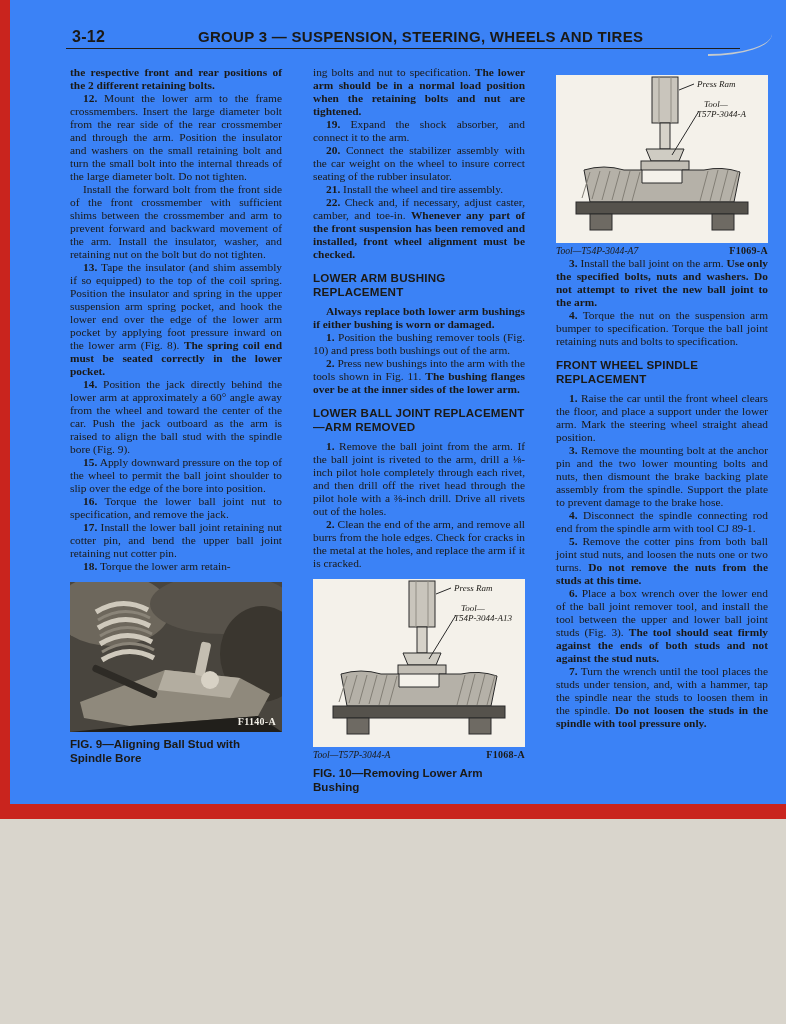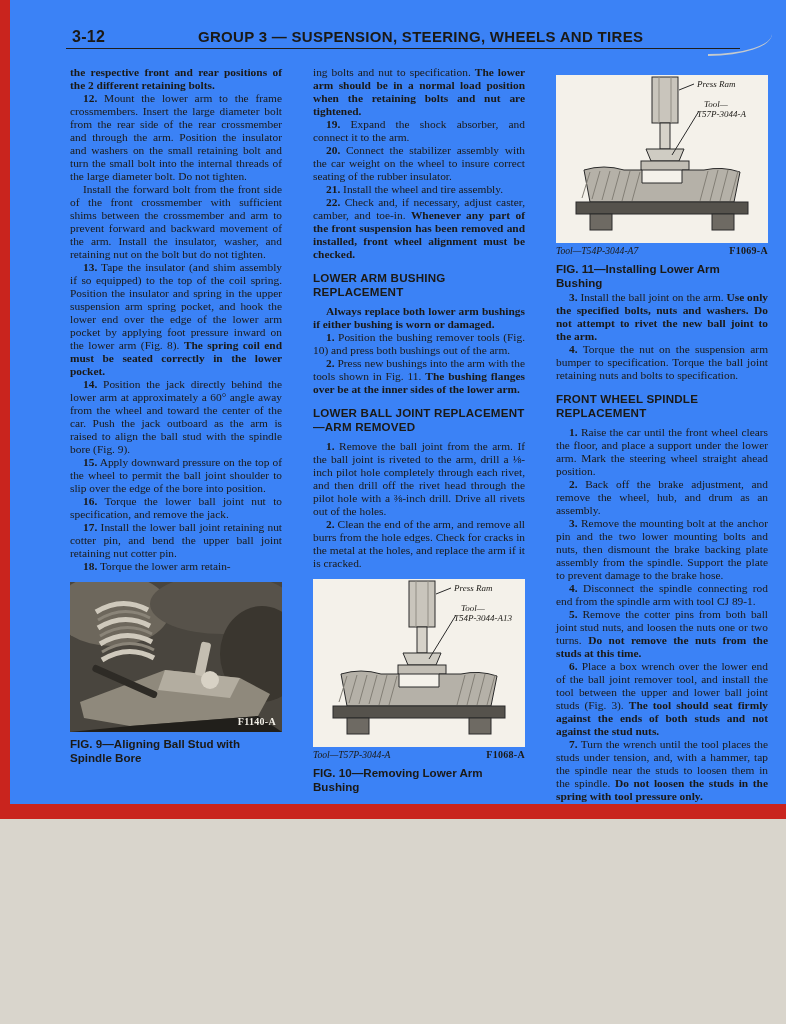--- a/index.html
+++ b/index.html
@@ -222,28 +222,26 @@
 
           <text class="t-ram" x="141" y="12">Press Ram</text>
           <text class="t-tool1" x="148" y="32">Tool—</text>
           <text class="t-tool2" x="141" y="42">T57P-3044-A</text>
         </svg>
       </div>
       <div class="fig-foot">
         <span class="foot-tool">Tool—T54P-3044-A7</span>
         <span class="fig-code">F1069-A</span>
       </div>
-      <figcaption class="fig-caption">FIG. 11—Installing Lower Arm Bushing</figcaption>
     </figure>
         <p class="para indent"><span class="b">3.</span><span> Install the ball joint on the arm. </span><span class="b">Use only the specified bolts, nuts and washers. Do not attempt to rivet the new ball joint to the arm.</span></p>
         <p class="para indent"><span class="b">4.</span><span> Torque the nut on the suspension arm bumper to specification. Torque the ball joint retaining nuts and bolts to specification.</span></p>
         <h2 class="sect">FRONT WHEEL SPINDLE REPLACEMENT</h2>
         <p class="para indent"><span class="b">1.</span><span> Raise the car until the front wheel clears the floor, and place a support under the lower arm. Mark the steering wheel straight ahead position.</span></p>
-        <p class="para indent"><span class="b">2.</span><span> Back off the brake adjustment, and remove the wheel, hub, and drum as an assembly.</span></p>
         <p class="para indent"><span class="b">3.</span><span> Remove the mounting bolt at the anchor pin and the two lower mounting bolts and nuts, then dismount the brake backing plate assembly from the spindle. Support the plate to prevent damage to the brake hose.</span></p>
         <p class="para indent"><span class="b">4.</span><span> Disconnect the spindle connecting rod end from the spindle arm with tool CJ 89-1.</span></p>
         <p class="para indent"><span class="b">5.</span><span> Remove the cotter pins from both ball joint stud nuts, and loosen the nuts one or two turns. </span><span class="b">Do not remove the nuts from the studs at this time.</span></p>
         <p class="para indent"><span class="b">6.</span><span> Place a box wrench over the lower end of the ball joint remover tool, and install the tool between the upper and lower ball joint studs (Fig. 3). </span><span class="b">The tool should seat firmly against the ends of both studs and not against the stud nuts.</span></p>
-        <p class="para indent"><span class="b">7.</span><span> Turn the wrench until the tool places the studs under tension, and, with a hammer, tap the spindle near the studs to loosen them in the spindle. </span><span class="b">Do not loosen the studs in the spring with tool pressure only.</span></p>
+        <p class="para indent"><span class="b">7.</span><span> Turn the wrench until the tool places the studs under tension, and, with a hammer, tap the spindle near the studs to loosen them in the spindle. </span><span class="b">Do not loosen the studs in the spindle with tool pressure only.</span></p>
       </div>
   </main>
 
 </div>
 
 </body></html>

